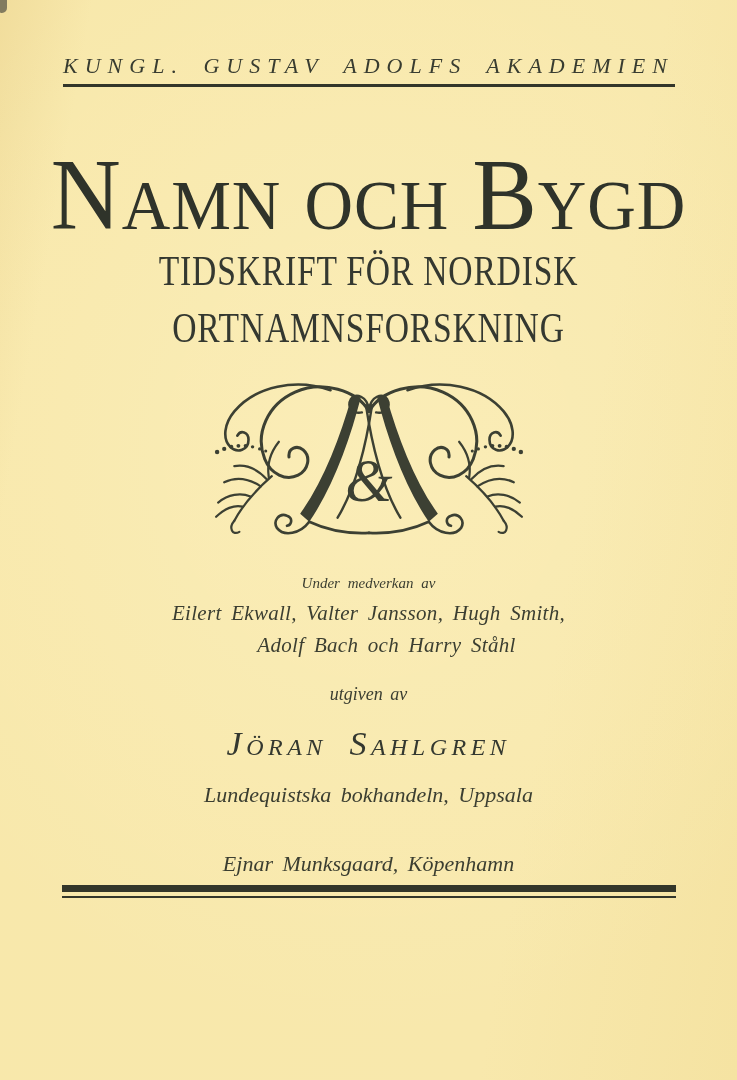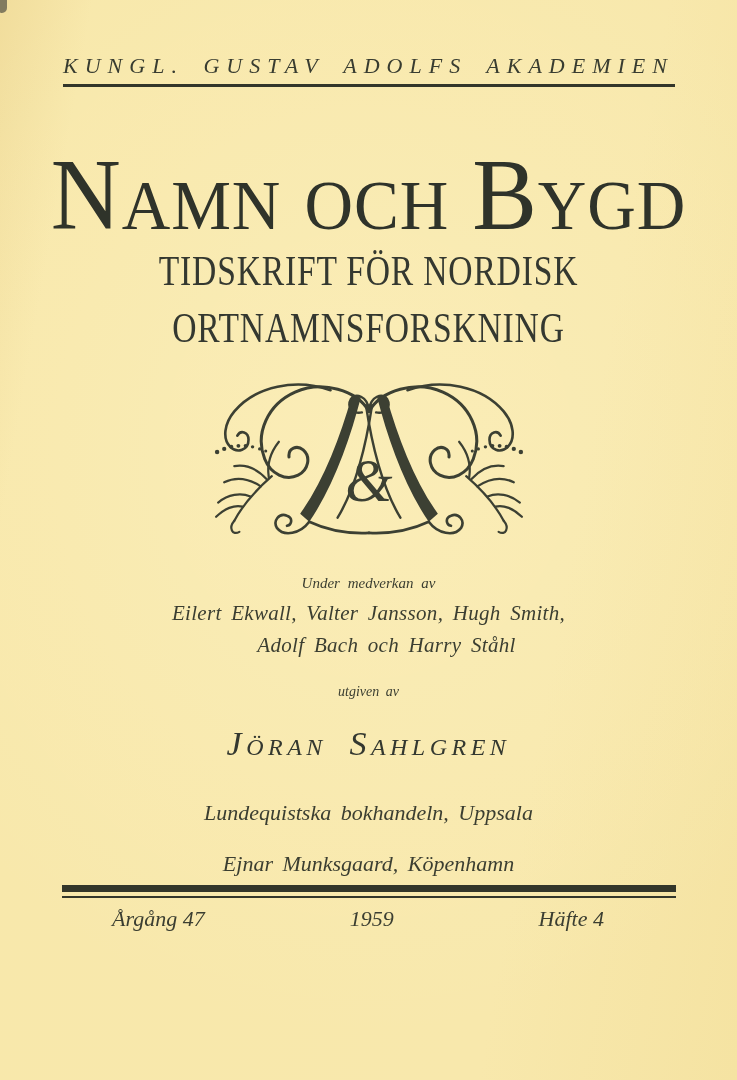--- a/index.html
+++ b/index.html
@@ -32,25 +32,25 @@
   .subtitle-1{top:247px;}
   .subtitle-2{top:304px;}
 
   .ornament{position:absolute;top:383px;left:50%;margin-left:-162px;width:324px;height:152px;}
 
   .contrib-intro{top:575px;font-style:italic;font-size:15px;word-spacing:4px;text-align:center;}
   .contrib-1{top:601px;}
   .contrib-2{top:633px;margin-left:36px;}
   .names{font-style:italic;font-size:21px;word-spacing:4px;letter-spacing:.3px;}
 
-  .editor-intro{top:684px;font-style:italic;font-size:14px;word-spacing:3px;}
+  .editor-intro{top:684px;font-style:italic;font-size:18px;word-spacing:3px;}
   .editor-name{top:724px;font-style:italic;font-size:24px;letter-spacing:4.5px;word-spacing:12px;color:#343830;}
   .editor-name .big{font-size:34px;}
 
-  .imprint-1{top:800px;}
+  .imprint-1{top:782px;}
   .imprint-2{top:851px;}
   .imprint{font-style:italic;font-size:22px;word-spacing:4px;}
 
   .rule-bottom-thick{top:885px;left:62px;width:614px;height:7px;}
   .rule-bottom-thin{top:896px;left:62px;width:614px;height:2px;}
 
   .issue-row{position:absolute;top:906px;left:112px;right:133px;
     display:flex;justify-content:space-between;align-items:baseline;
     font-style:italic;font-size:22px;line-height:1.2;}
 </style>
@@ -119,19 +119,14 @@
   <div class="abs editor-intro">utgiven av</div>
   <div class="abs editor-name"><span class="big">J</span><span>ÖRAN</span><span> </span><span class="big">S</span><span>AHLGREN</span>
   </div>
 
   <div class="abs imprint imprint-1">Lundequistska bokhandeln, Uppsala</div>
   <div class="abs imprint imprint-2">Ejnar Munksgaard, Köpenhamn</div>
 
   <div class="rule rule-bottom-thick"></div>
   <div class="rule rule-bottom-thin"></div>
 
-  <div class="issue-row">
-    <span>Årgång 47</span>
-    <span>1959</span>
-    <span>Häfte 4</span>
-  </div>
 
 </div>
 
 </body></html>

